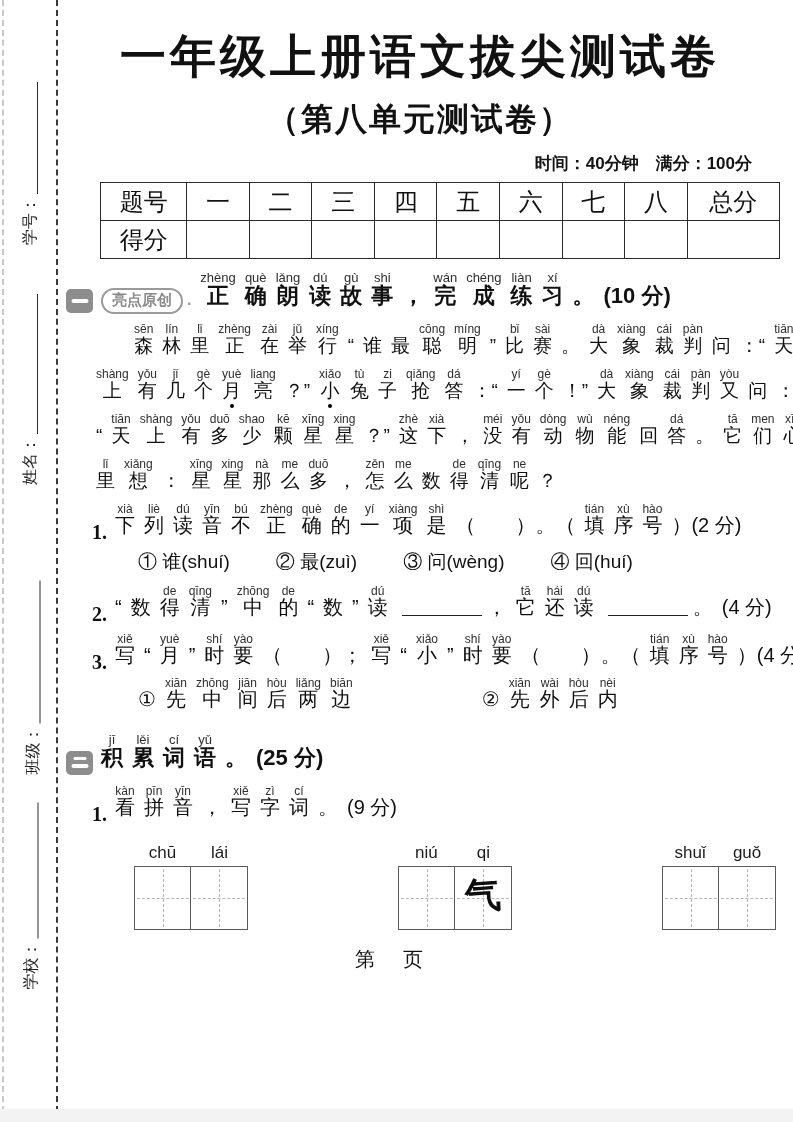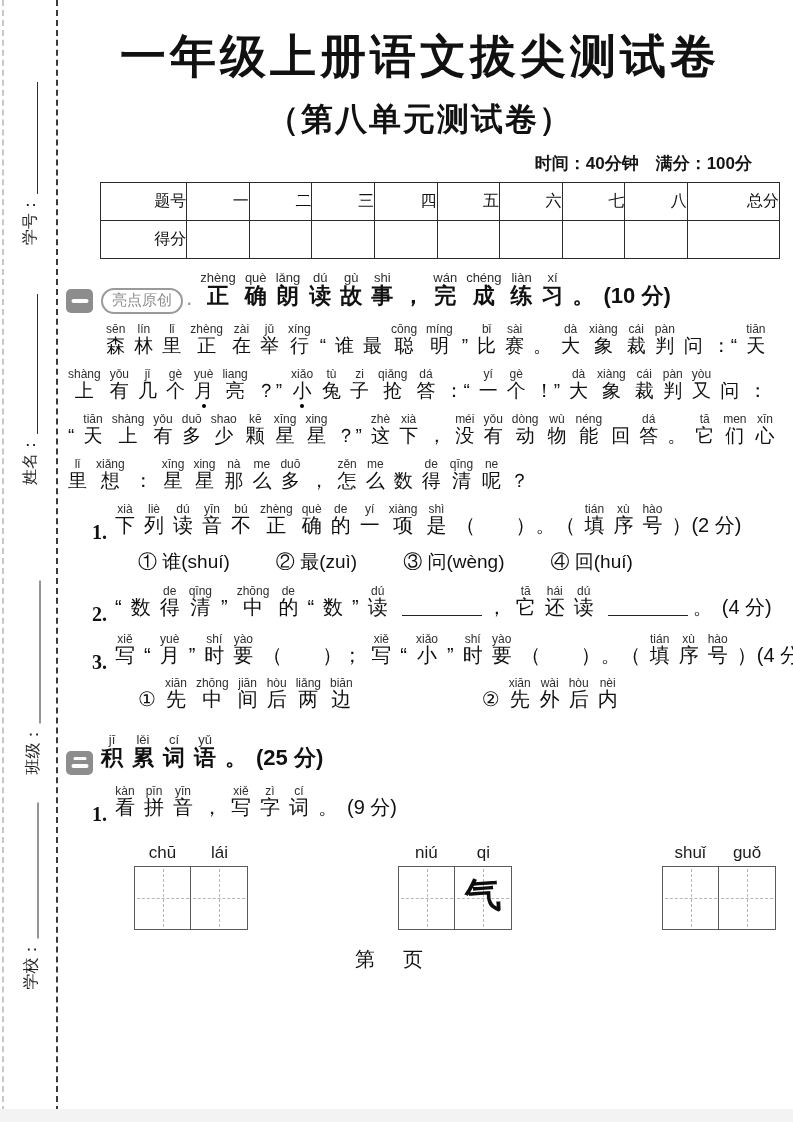--- a/index.html
+++ b/index.html
@@ -18,22 +18,22 @@
   .mg3{width:205px;left:-70px;top:658px;}  .mg3 .mline{width:143px;}
   .mg4{width:197px;left:-68px;top:877px;}  .mg4 .mline{width:136px;}
 
   .main{position:absolute;left:60px;top:0;width:720px;}
 
   .title{margin-top:26px;text-align:center;font-size:46px;font-weight:900;letter-spacing:4px;}
   .subtitle{margin-top:10px;text-align:center;font-size:32px;font-weight:900;letter-spacing:2px;}
   .info{margin-top:10px;text-align:right;padding-right:28px;font-size:17px;font-weight:600;color:#141414;}
 
   table.score{border-collapse:collapse;margin:7px 0 0 40px;table-layout:fixed;}
-  table.score td{border:1.6px solid #2b2b2b;height:37px;text-align:right;
-                 font-size:16px;color:#111;width:62px;padding:0;}
+  table.score td{border:1.6px solid #2b2b2b;height:37px;text-align:center;
+                 font-size:24px;color:#111;width:62px;padding:0;}
   table.score td.col0{width:86px;}
   table.score td:last-child{width:92px;}
 
   
   .tline{line-height:1;margin-bottom:12px;white-space:nowrap;}
   .tline ruby{ruby-align:center;margin-right:9px;}
   .tline rt{font-size:12px;color:#2e2e2e;font-weight:400;letter-spacing:0;
             font-family:"Liberation Sans",sans-serif;text-align:center;}
   .hz{font-size:19px;position:relative;}
   .hz.em::after{content:"";position:absolute;left:50%;bottom:-7px;width:4px;height:4px;
@@ -45,25 +45,25 @@
          margin:0 5px;vertical-align:-2px;}
 
   .sec-header{display:flex;align-items:flex-end;margin-top:12px;margin-left:6px;gap:8px;}
   .sec-marker{width:27px;height:24px;background:#8d8d8d;border-radius:5px;position:relative;
               flex:0 0 auto;margin-bottom:6px;}
   .sec-marker .bar{position:absolute;left:50%;transform:translateX(-50%);background:#fff;border-radius:2px;}
   .m-one .bar{width:17px;height:4px;top:10px;}
   .m-two .b1{width:13px;height:3px;top:6px;}
   .m-two .b2{width:17px;height:4px;top:13px;}
   .badge{border:2px solid #9a9a9a;border-radius:13px;padding:1px 9px 2px;color:#8a8a8a;
-         font-weight:400;font-size:15px;white-space:nowrap;margin-bottom:5px;}
+         font-weight:700;font-size:15px;white-space:nowrap;margin-bottom:5px;}
   .badge-dot{color:#9a9a9a;font-weight:900;margin:0 0 6px -4px;}
 
   .story{margin:4px 0 0 8px;}
-  .story .tline{margin-bottom:13px;}
+  .story .tline{margin-bottom:13px;margin-left:28px;}
   .story .indent{text-indent:38px;}
 
   .qrow{display:flex;align-items:flex-end;margin-left:32px;margin-top:4px;}
   .qnum{font-family:"Liberation Serif",serif;font-weight:700;font-size:20px;margin:0 8px 3px 0;}
   .optrow{display:flex;gap:46px;margin:2px 0 10px 78px;font-size:19px;}
   .optrow span{white-space:nowrap;}
   .optrow2{display:flex;gap:120px;margin:0 0 4px 78px;}
 
   .grid-row{display:flex;justify-content:space-between;width:642px;margin:14px 0 0 74px;}
   .pair .pyrow{display:flex;margin-bottom:3px;}

